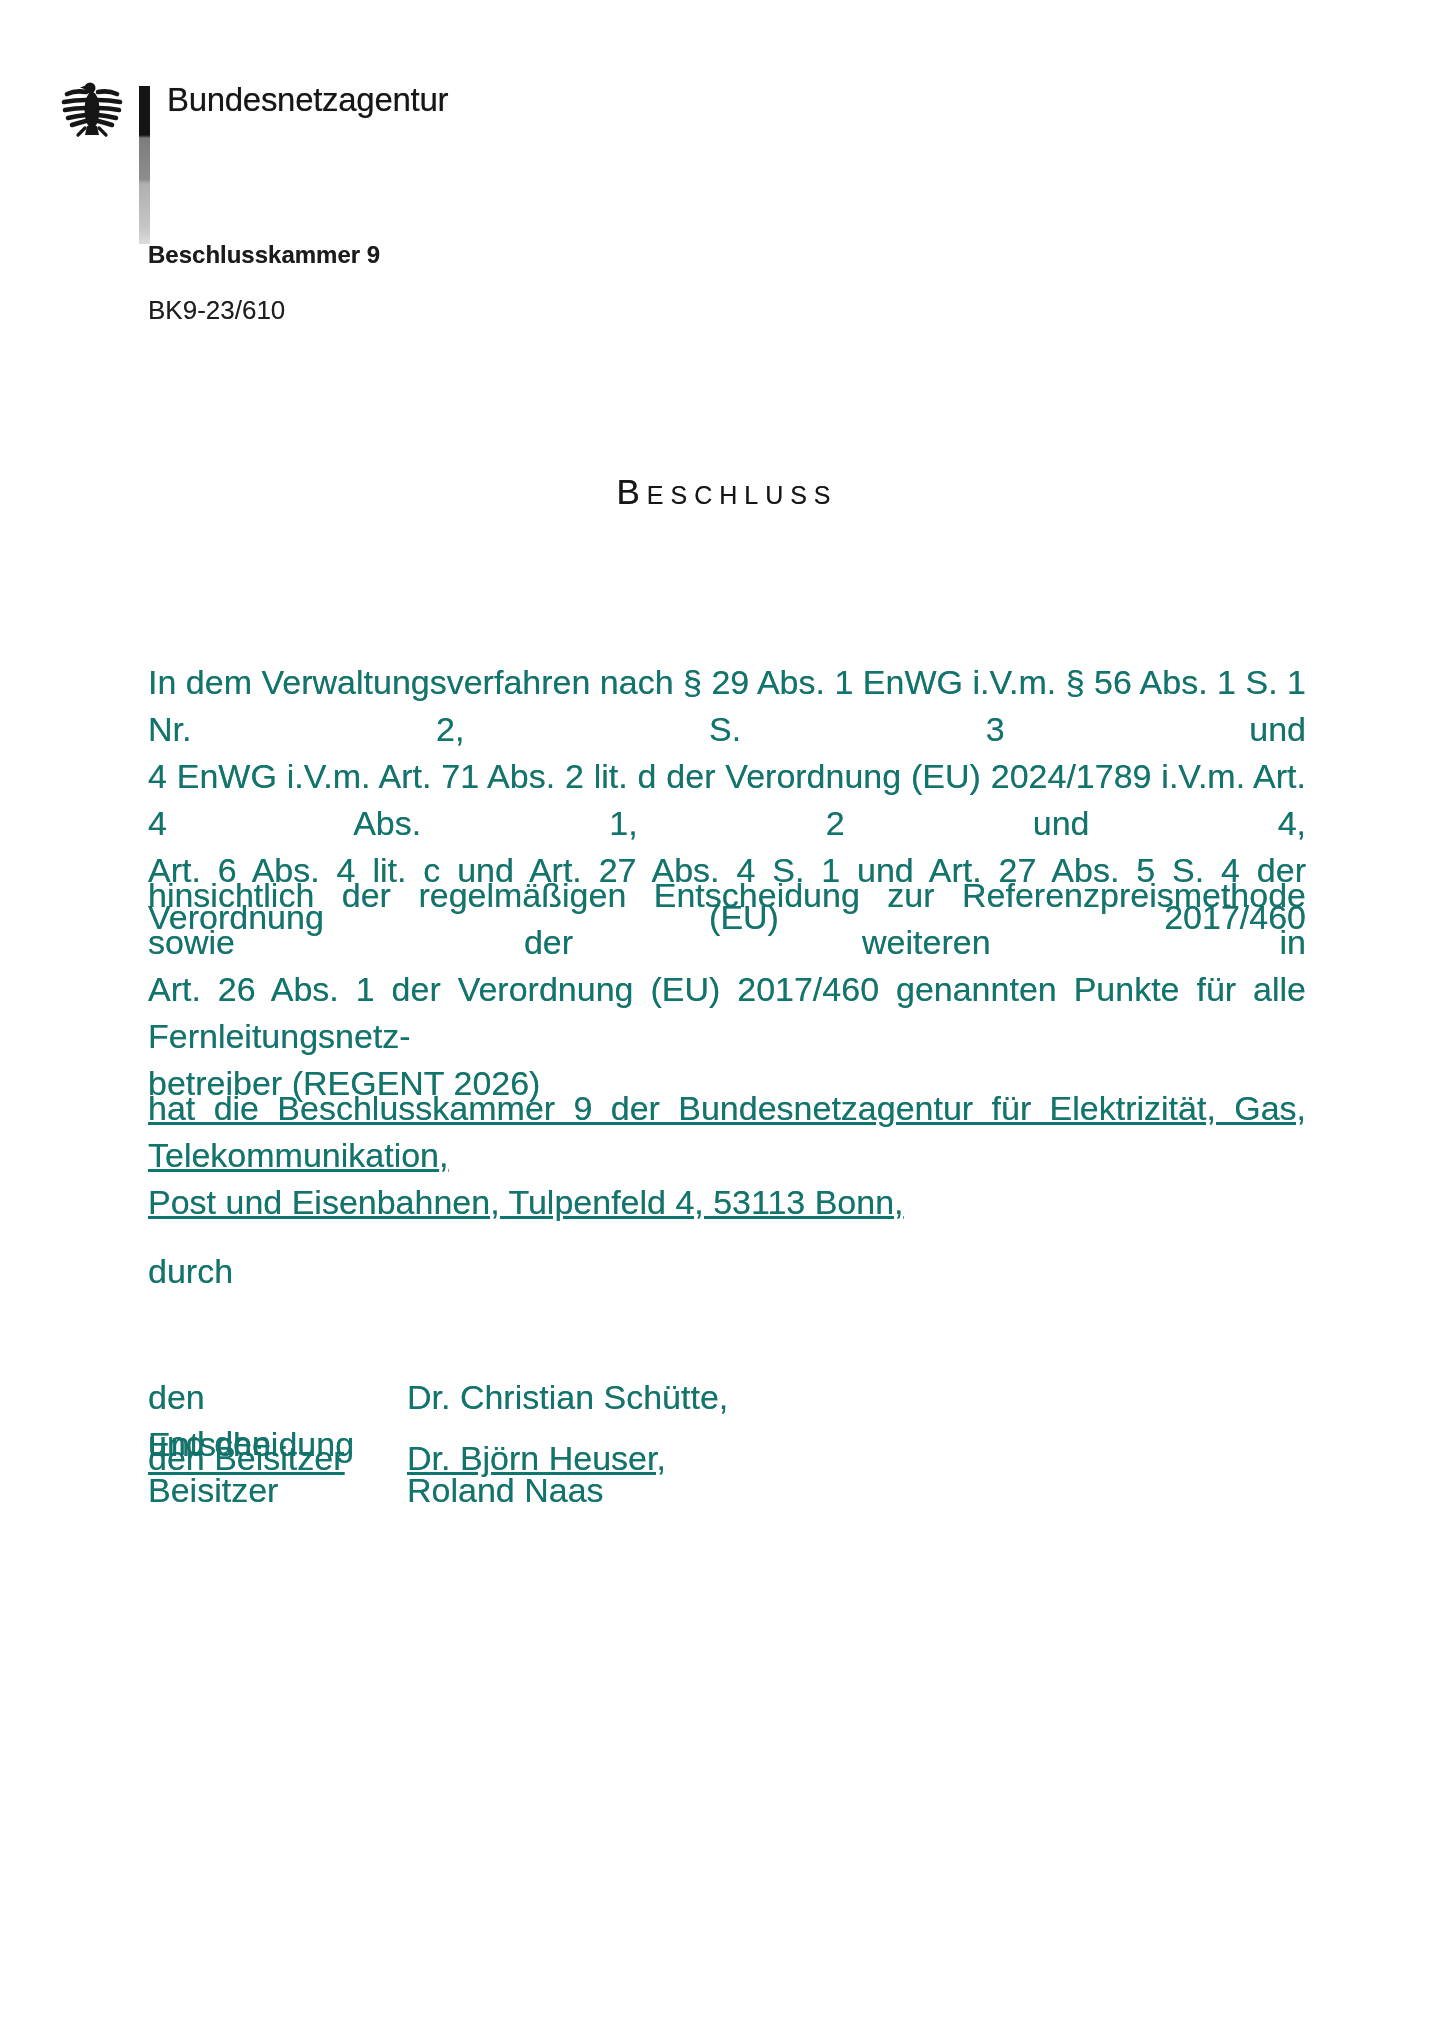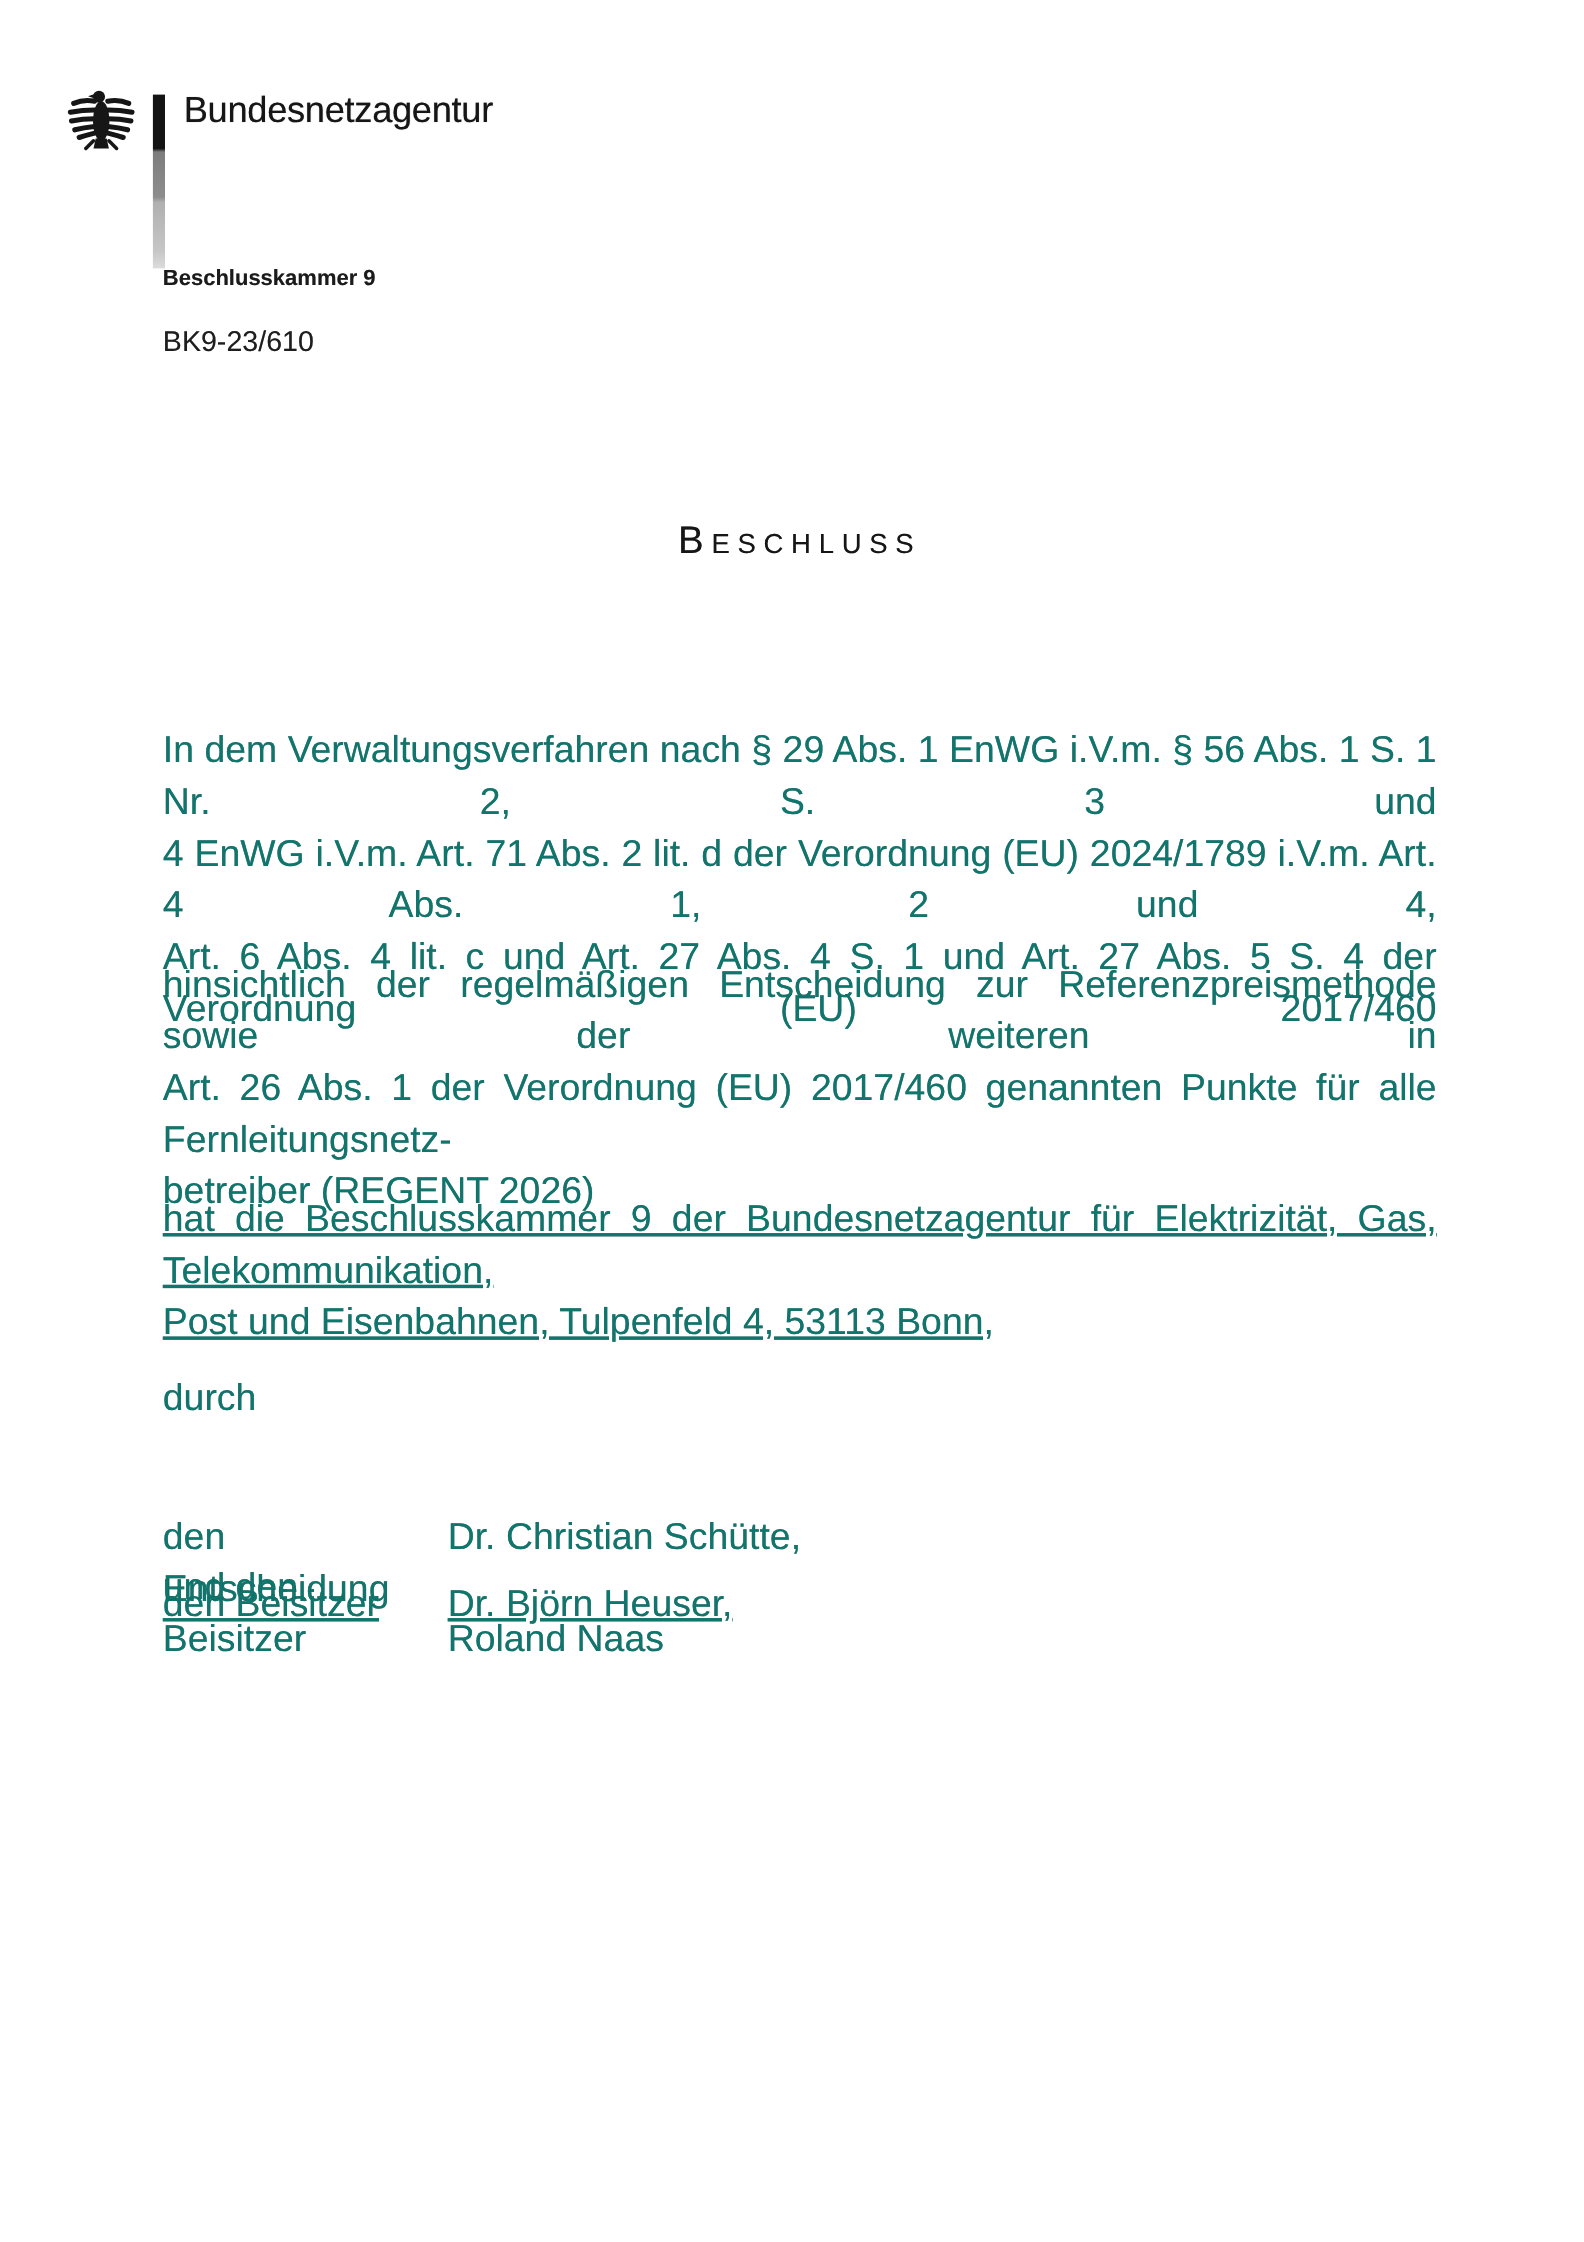--- a/index.html
+++ b/index.html
@@ -28,21 +28,21 @@
     left: 167px; top: 82px;
     font-size: 33px; line-height: 1.1;
     letter-spacing: -0.3px;
     color: #161616;
     text-shadow: 0 0 0.7px rgba(20,20,20,0.65);
   }
 
   
   .chamber {
     left: 148px; top: 241px;
-    font-size: 20px; font-weight: bold; line-height: 1.2;
+    font-size: 24px; font-weight: bold; line-height: 1.2;
     color: #1b1b1b;
     text-shadow: 0 0 0.5px rgba(25,25,25,0.5);
   }
   .case-number {
     left: 148px; top: 295px; width: 1158px;
     text-align: left;
     font-size: 26px; line-height: 1.2;
     color: #1e1e1e;
     text-shadow: 0 0 0.5px rgba(25,25,25,0.45);
   }

